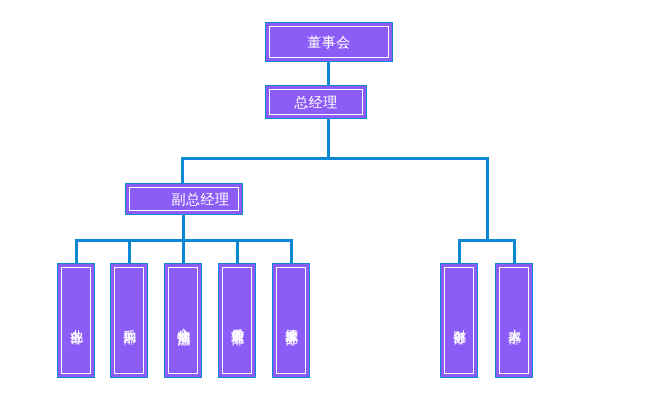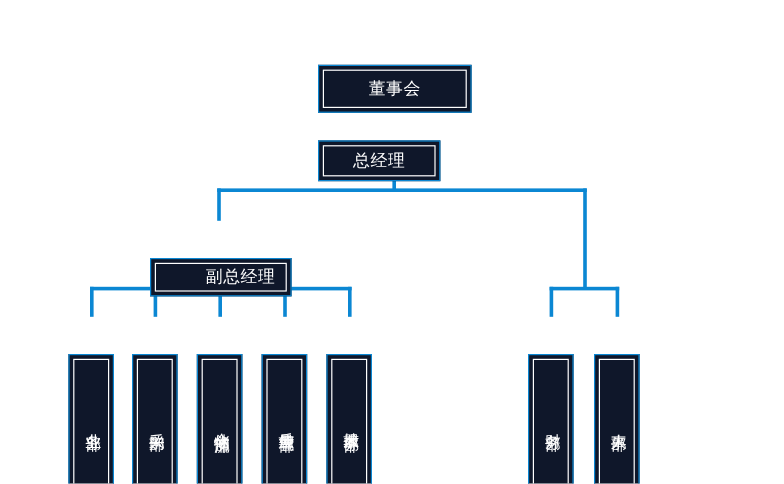--- a/index.html
+++ b/index.html
@@ -22,28 +22,27 @@
   
   .line {
     position: absolute;
     background: #0b87d3;
   }
 
   
   .node {
     position: absolute;
     box-sizing: border-box;
-    background: #0f172a;
+    background: #8b5cf6;
     border: 1px solid #0b87d3;
     outline: none;
     display: flex;
     align-items: center;
     justify-content: center;
     color: #ffffff;
-    margin-top: 32px;
   }
   .node .inner {
     box-sizing: border-box;
     position: absolute;
     left: 3px;
     top: 3px;
     right: 3px;
     bottom: 3px;
     border: 1px solid #ffffff;
     display: flex;

